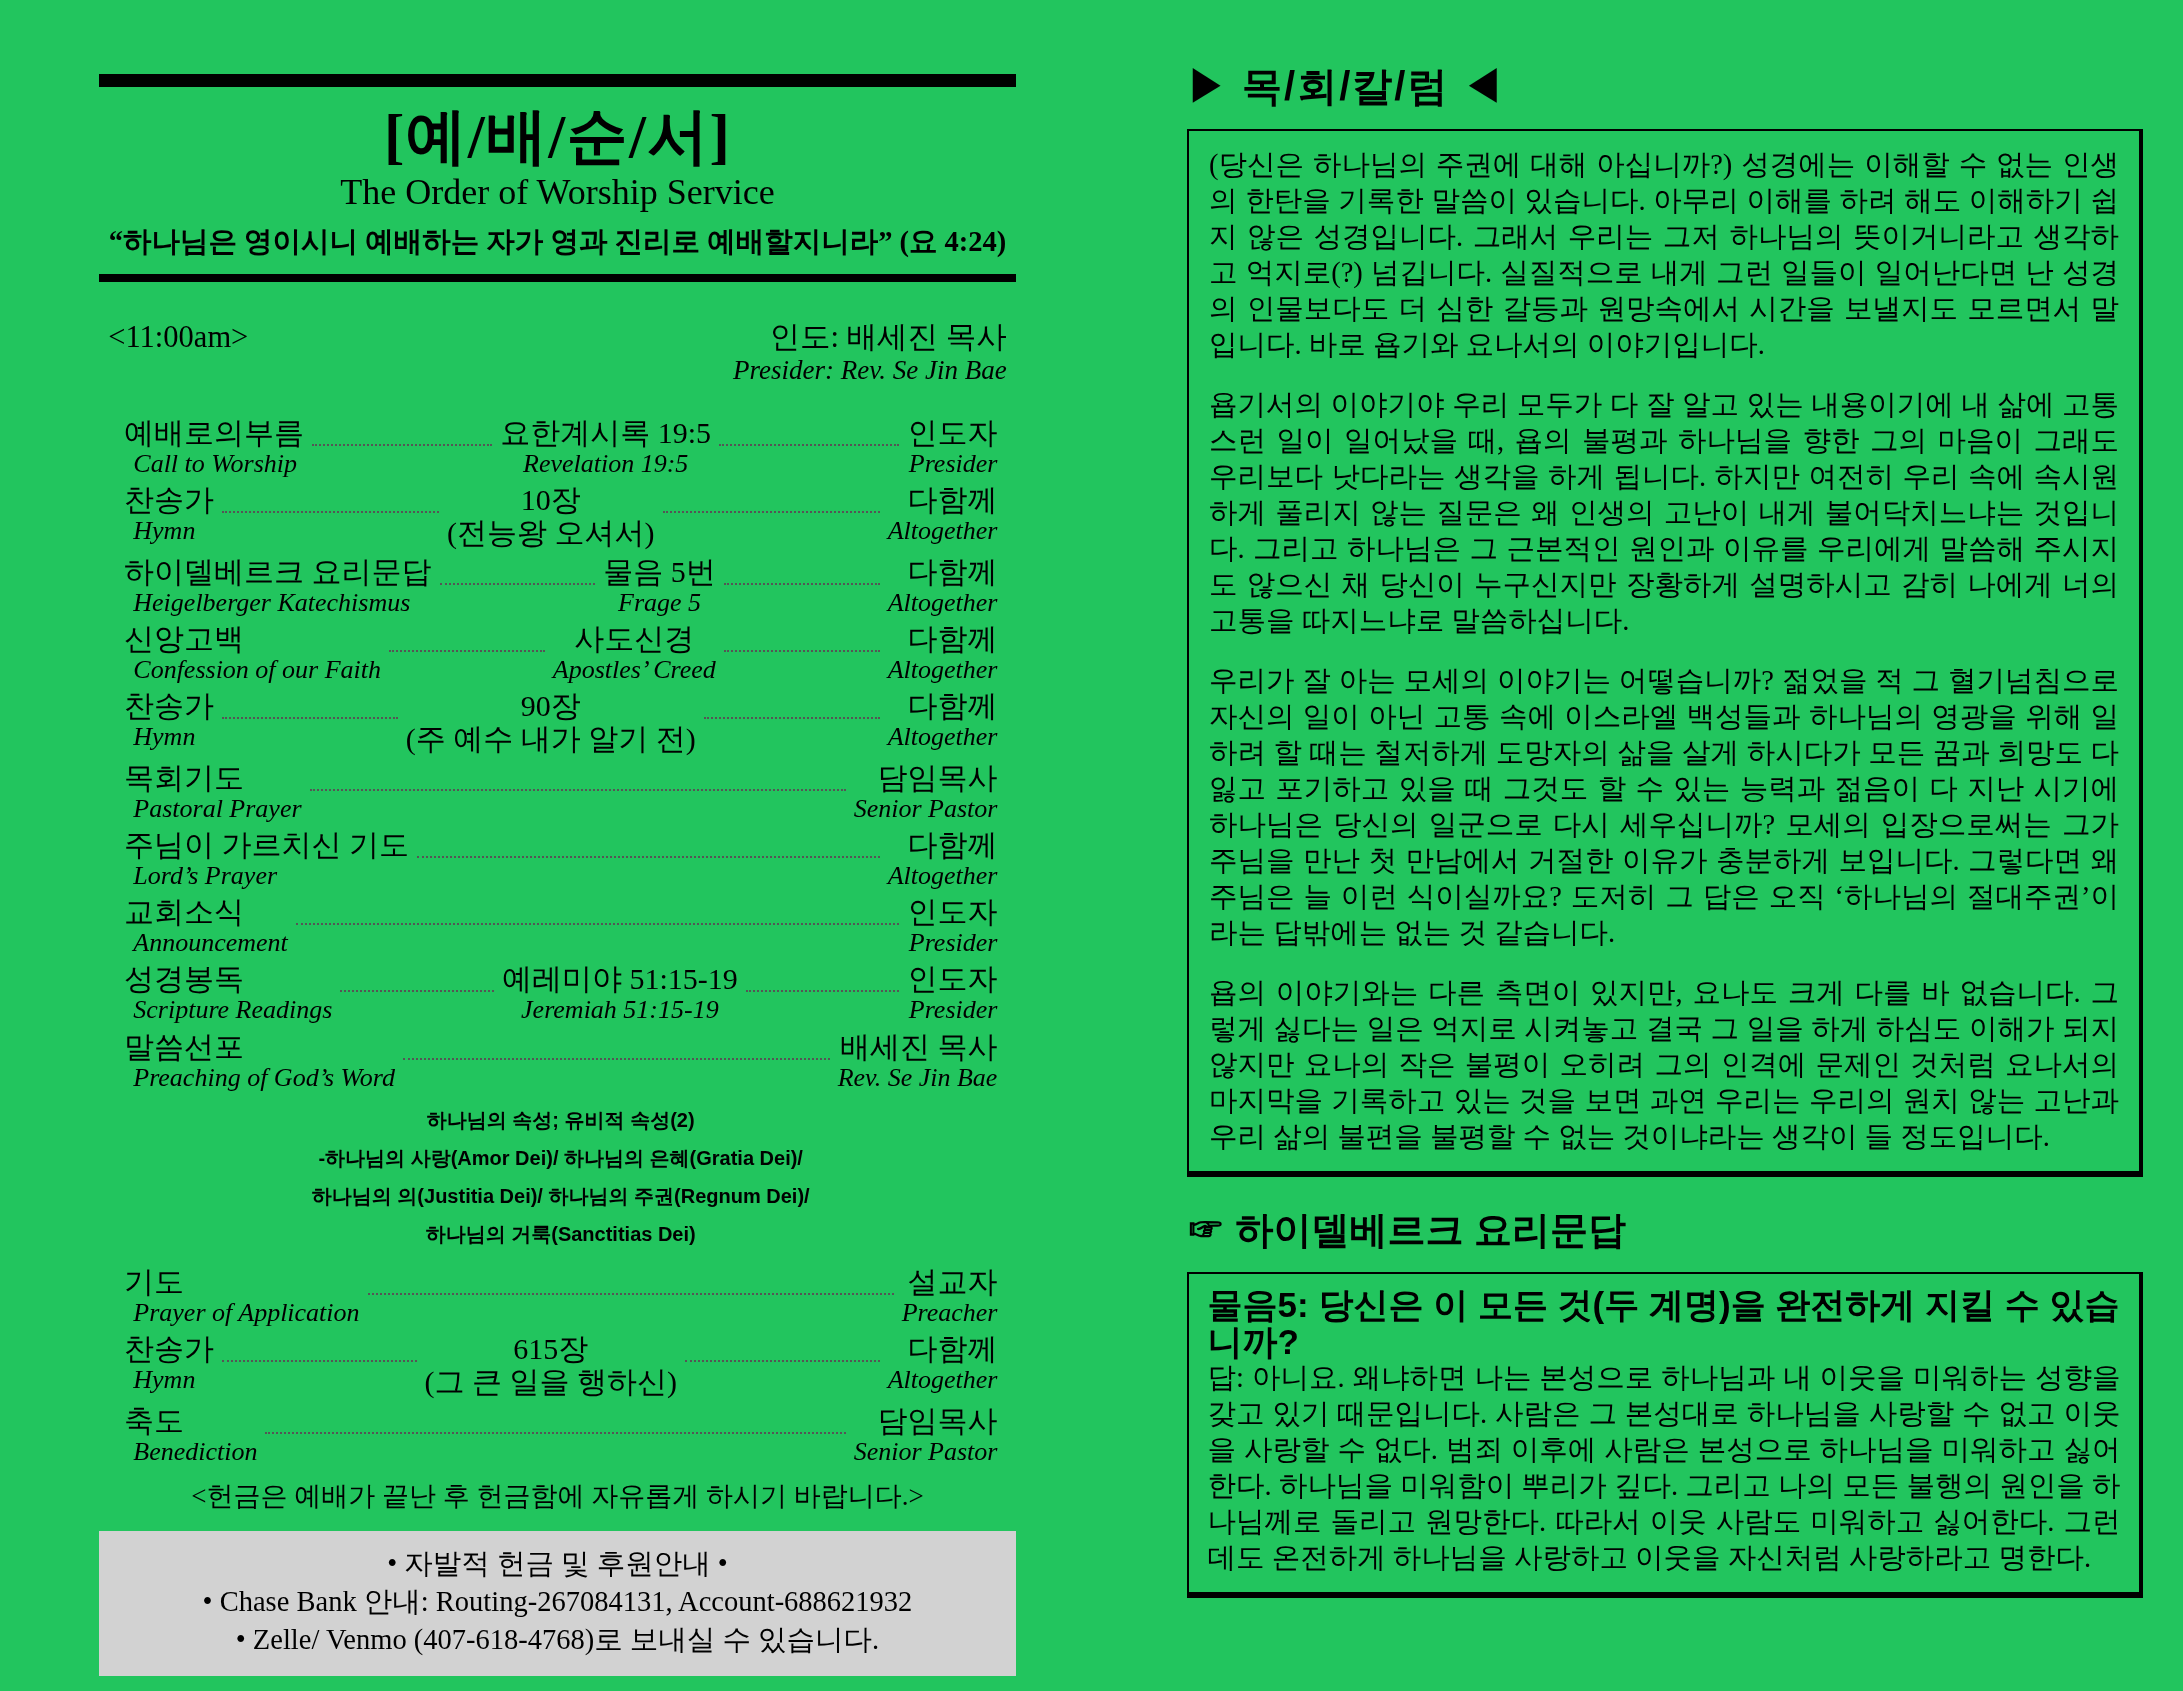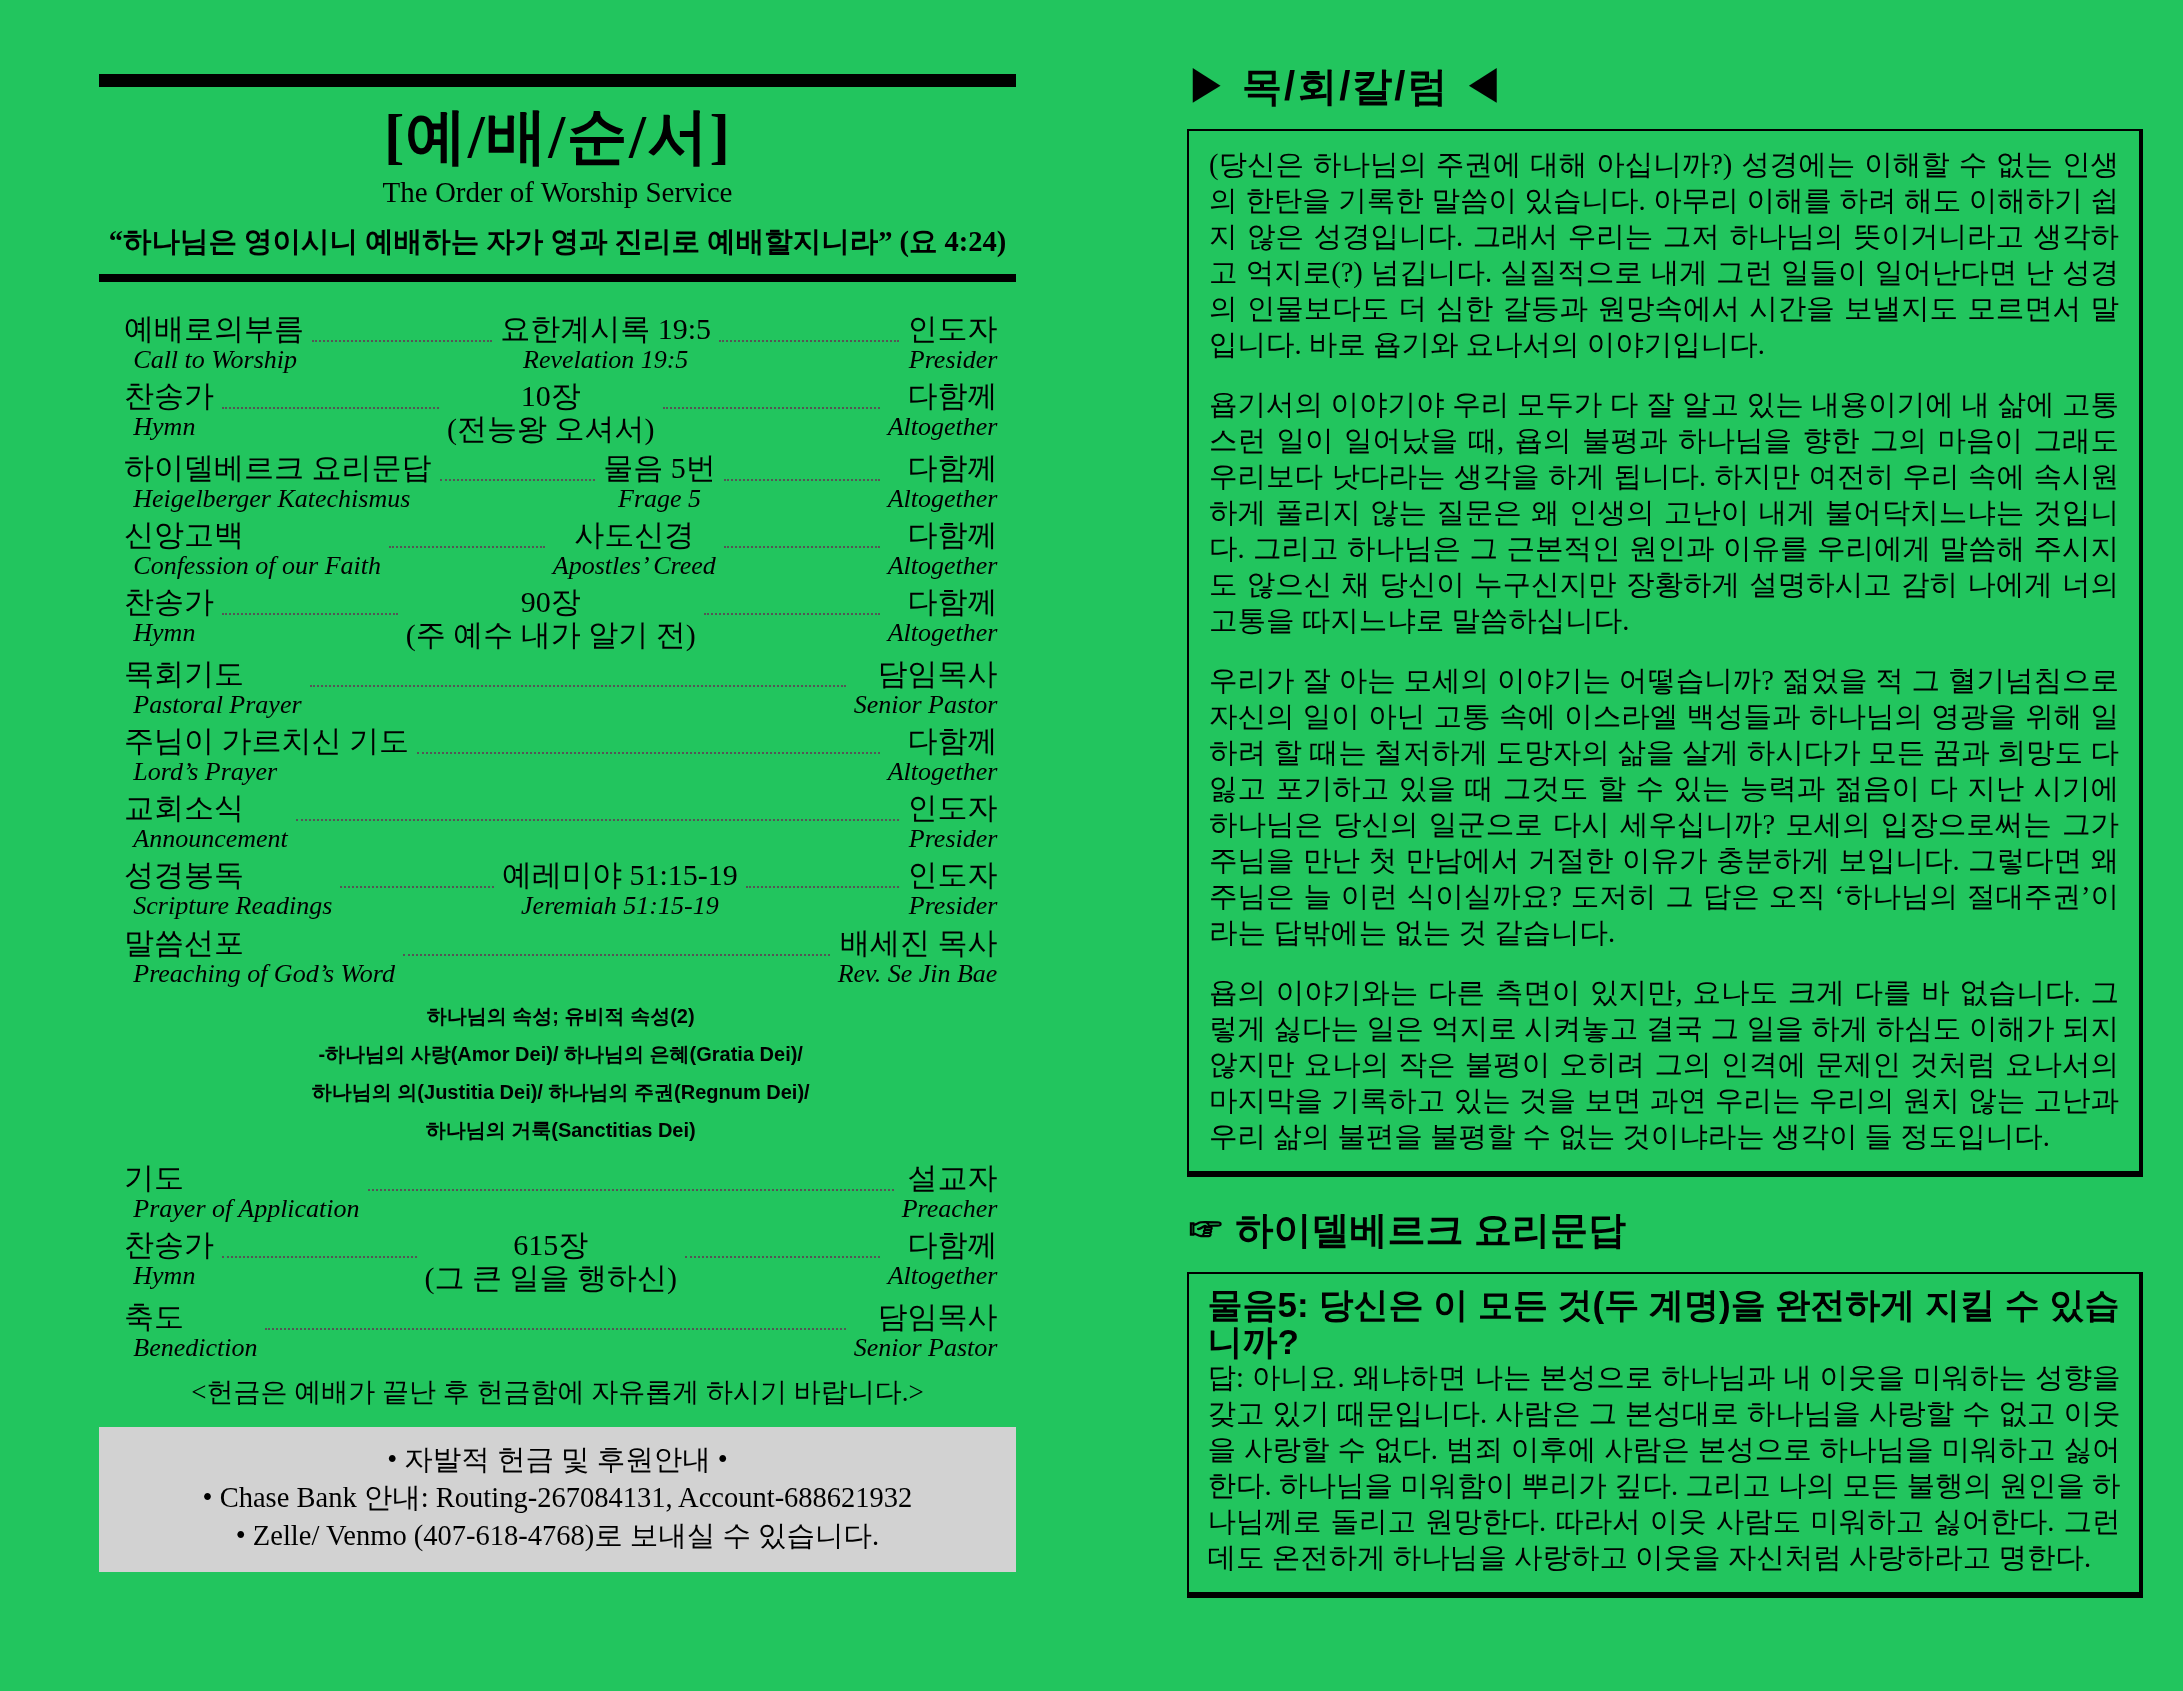--- a/index.html
+++ b/index.html
@@ -6,21 +6,21 @@
   .page {
     position:relative; width:2183px; height:1691px; background:#22c55e;
     color:#000; font-family:"Liberation Serif", serif; overflow:hidden;
   }
 
   
   .leftcol { position:absolute; left:99px; top:74px; width:917px; }
   .bar1 { height:13.3px; background:#000; }
   .bar2 { height:8px; background:#000; margin-top:16px; }
   .title { text-align:center; font-size:61px; font-weight:bold; margin-top:17px; letter-spacing:1.3px; line-height:66px; }
-  .subtitle { text-align:center; font-size:29px; margin-top:4px; line-height:37px; }
+  .subtitle { text-align:center; font-size:36px; margin-top:4px; line-height:37px; }
   .scripture { text-align:center; font-size:28.5px; font-weight:600; margin-top:13.3px; line-height:33px; }
 
   .presider-row { display:flex; justify-content:space-between; align-items:flex-start; margin-top:38px; padding:0 9.3px; }
   .time { font-size:30.5px; line-height:34px; }
   .presider { text-align:right; }
   .presider .ko { font-size:30.5px; line-height:34px; }
   .presider .en { font-size:27px; line-height:32px; font-style:italic; }
 
   .rows { margin-top:30.5px; padding:0 18.6px 0 25px; }
   .row { display:flex; align-items:flex-start; margin-bottom:5.3px; }
@@ -59,20 +59,27 @@
 
 <div class="page">
 
   <div class="leftcol">
     <div class="bar1"></div>
     <div class="title">[예/배/순/서]</div>
     <div class="subtitle">The Order of Worship Service</div>
     <div class="scripture">“하나님은 영이시니 예배하는 자가 영과 진리로 예배할지니라” (요 4:24)</div>
     <div class="bar2"></div>
 
+    <div class="presider-row">
+      <div class="time">&lt;11:00am&gt;</div>
+      <div class="presider">
+        <div class="ko">인도: 배세진 목사</div>
+        <div class="en">Presider: Rev. Se Jin Bae</div>
+      </div>
+    </div>
 
     <div class="rows">
 
       <div class="row">
         <div class="cell label">
           <div class="ko">예배로의부름</div>
           <div class="en">Call to Worship</div>
         </div>
         <div class="leader"></div>
         <div class="cell center">

